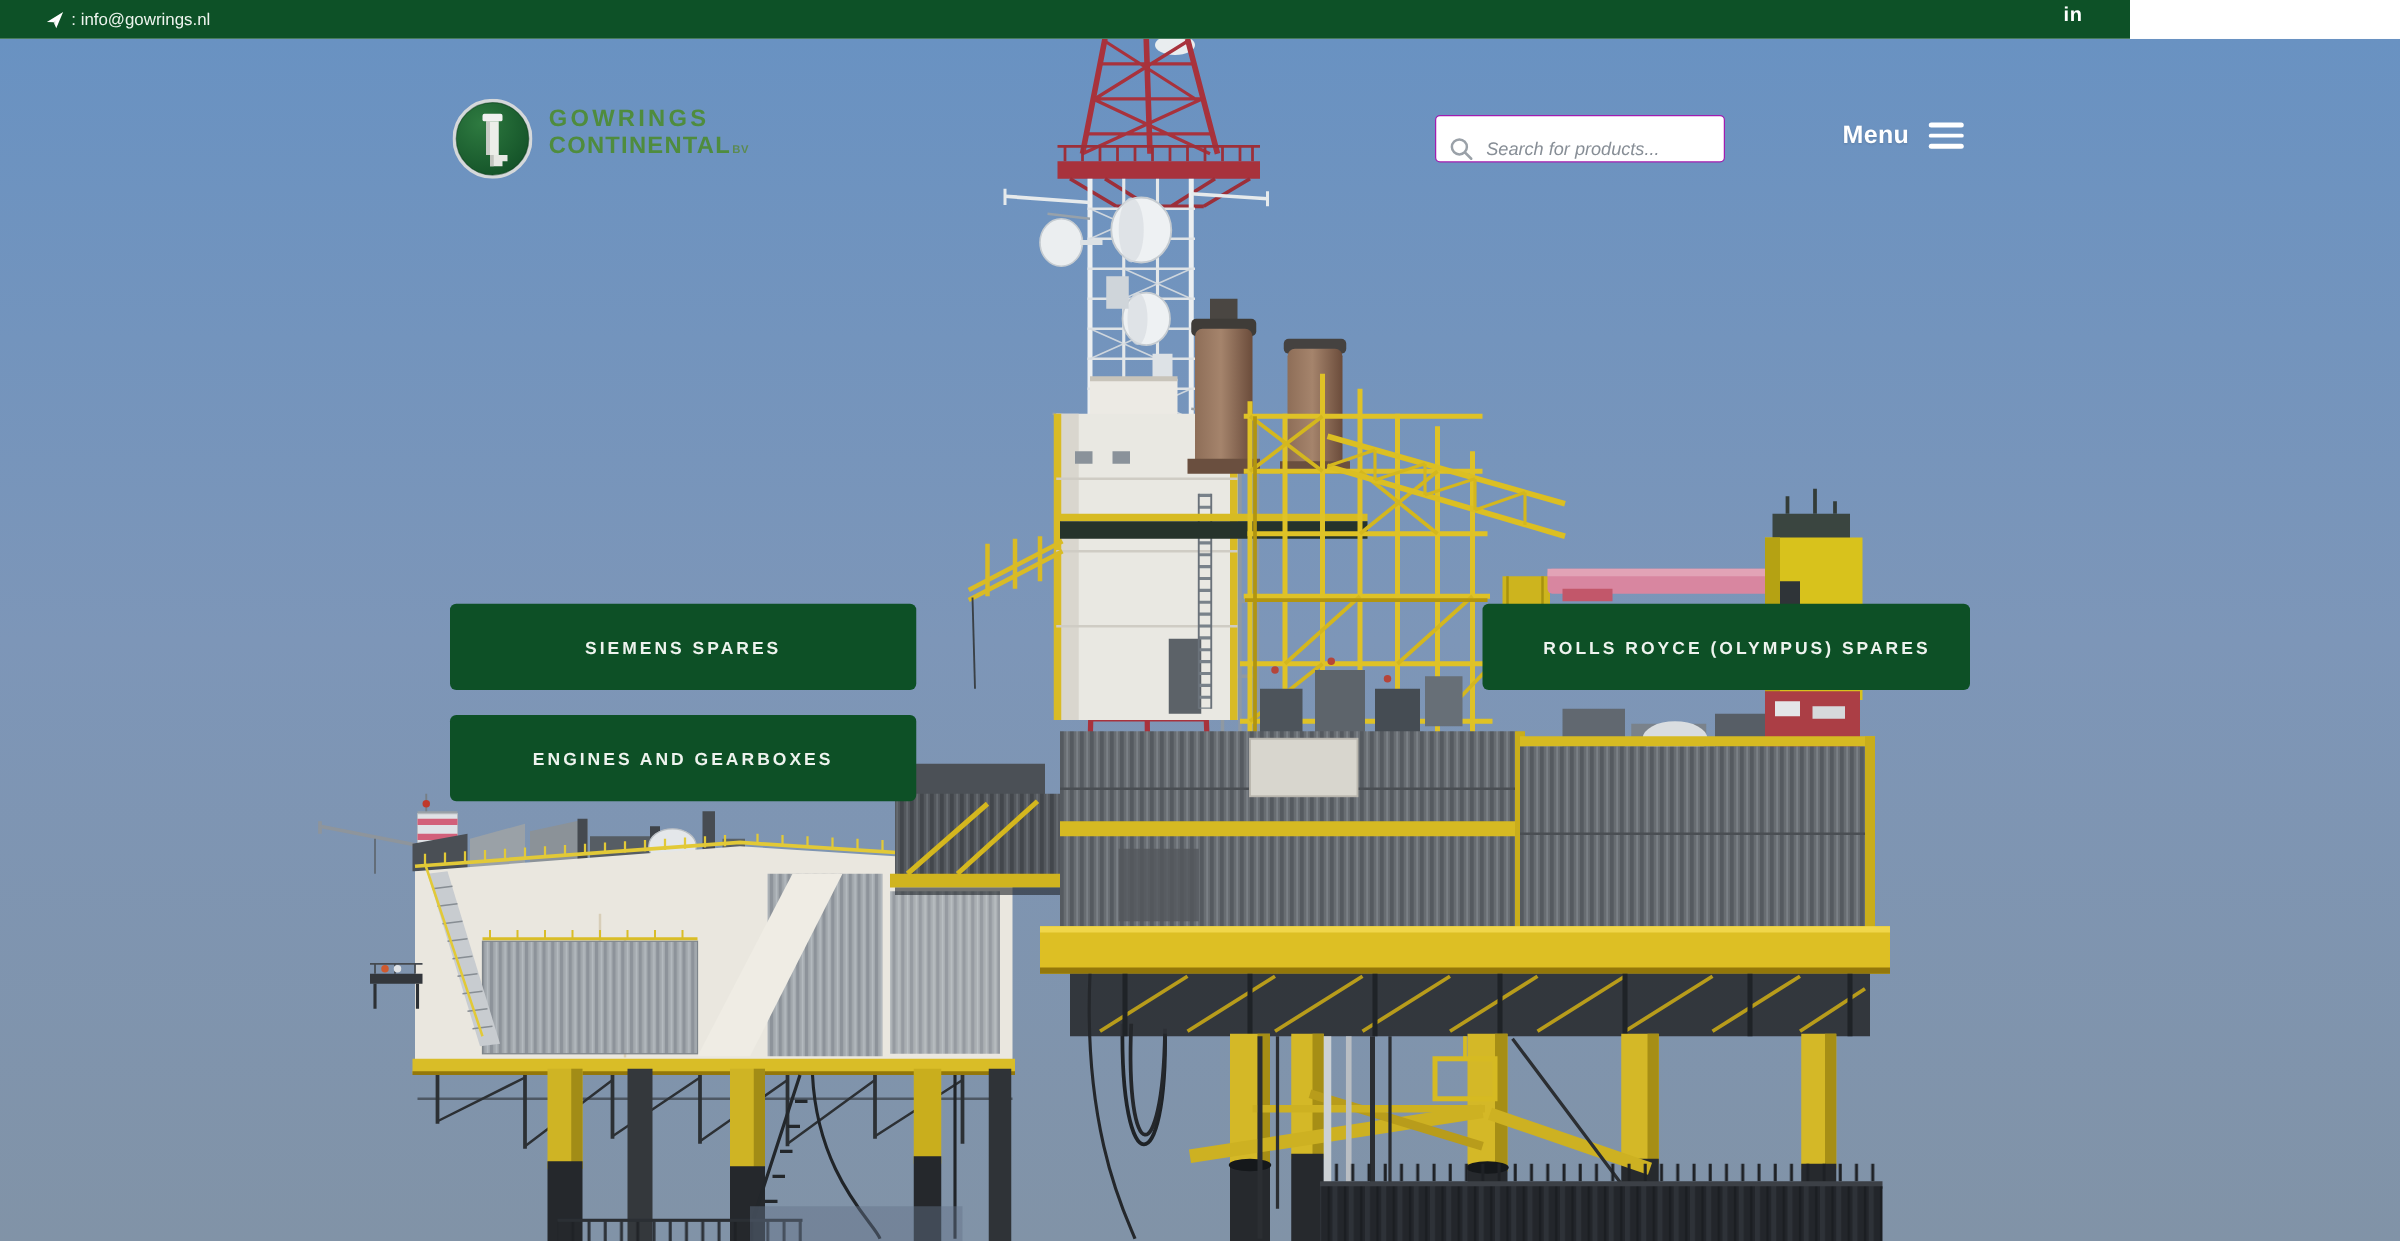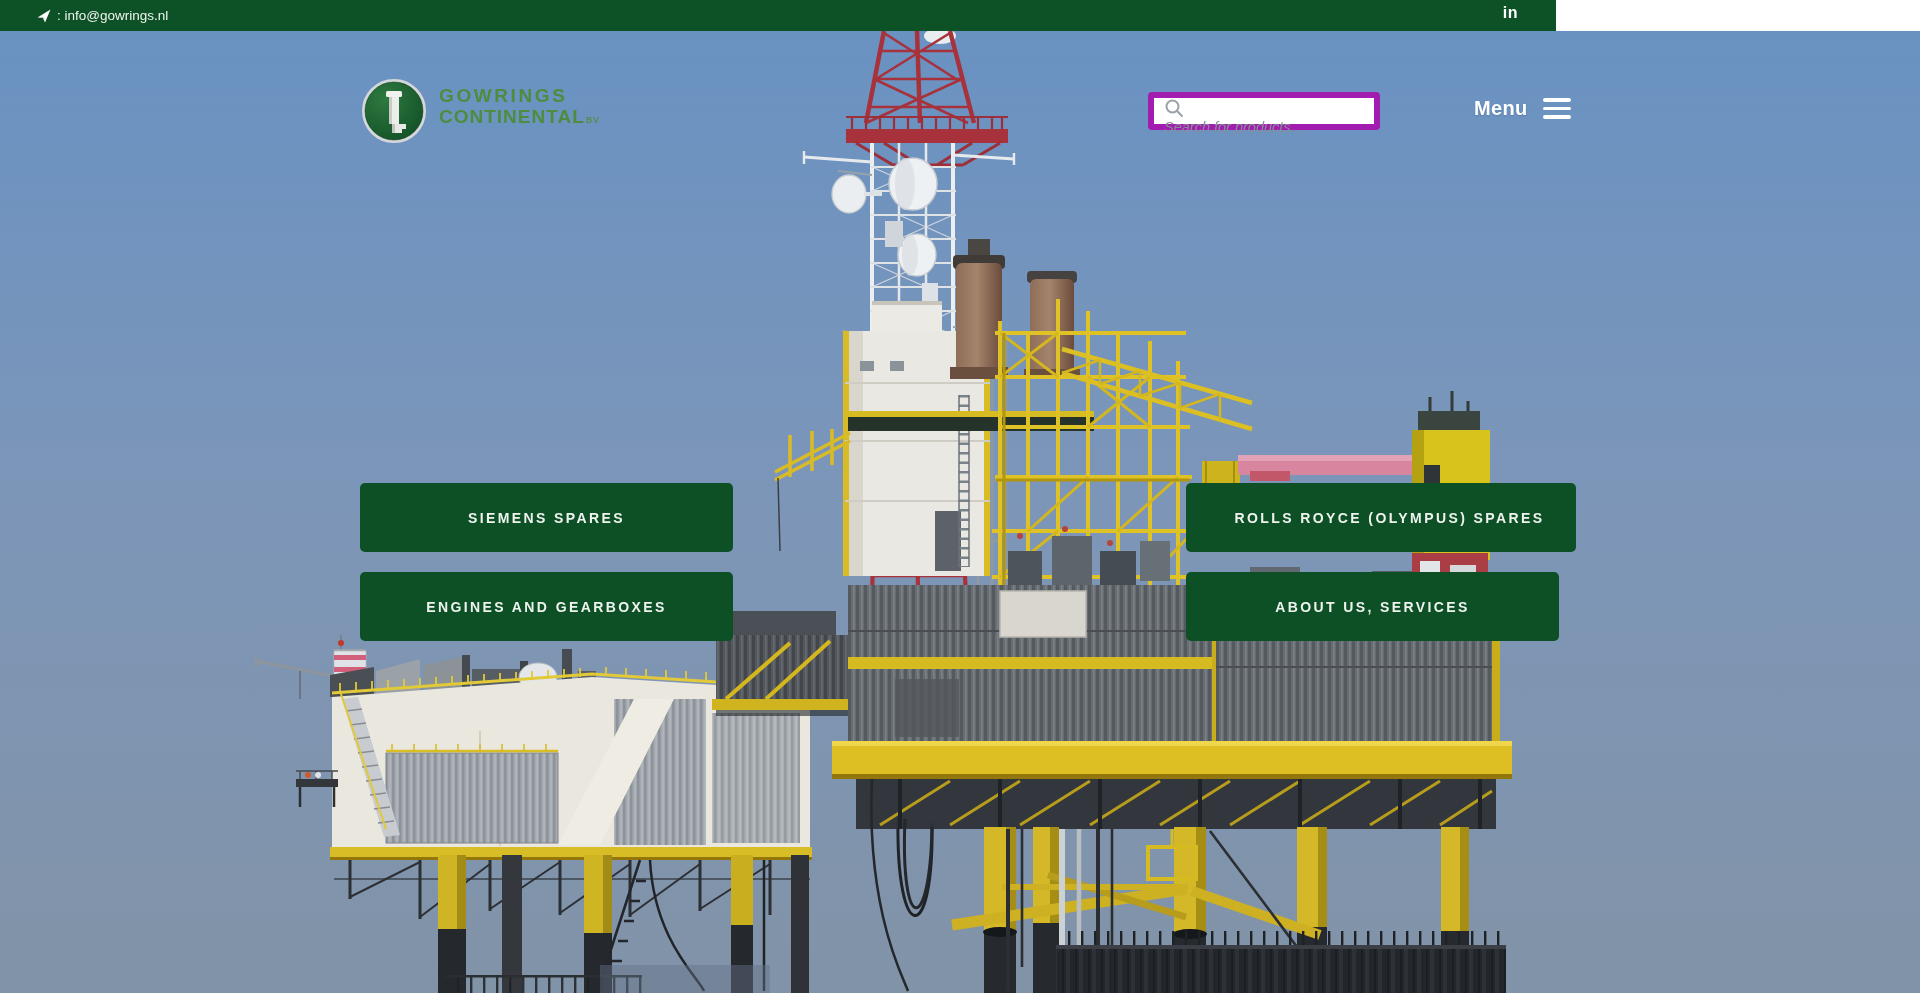--- a/index.html
+++ b/index.html
@@ -1,36 +1,36 @@
 <!DOCTYPE html>
 <html><head>
 <meta charset="utf-8">
 <style>
   html,body{margin:0;padding:0;background:#fff;}
   body{width:1920px;height:993px;overflow:hidden;font-family:"Liberation Sans",sans-serif;position:relative;}
   .page{position:absolute;inset:0;}
 
   
-  .topbar{position:absolute;left:0;top:0;width:1556px;height:31px;background:#0d5127;z-index:30;}
+  .topbar{position:absolute;left:0;top:0;width:1704px;height:31px;background:#0d5127;z-index:30;}
   .topbar-email{position:absolute;left:36px;top:0;height:31px;display:flex;align-items:center;gap:5px;color:#eef4ee;font-size:13.5px;cursor:pointer;}
   .topbar-email svg{display:block;}
   .linkedin{position:absolute;right:38px;top:4px;color:#ffffff;font-weight:700;font-size:16px;text-decoration:none;cursor:pointer;letter-spacing:.5px;}
 
   
   .hero{position:absolute;left:0;top:31px;width:1920px;height:962px;overflow:hidden;text-decoration:underline;}
   .hero > svg.scene{position:absolute;left:0;top:0;display:block;}
 
   
   .logo{position:absolute;left:362px;top:48px;display:flex;align-items:flex-start;cursor:pointer;z-index:20;}
   .logo-mark{display:block;}
   .logo-text{margin-left:13px;margin-top:6px;color:#4f8c3e;font-weight:700;line-height:21px;}
   .logo-l1{font-size:19px;letter-spacing:2.6px;}
   .logo-l2{font-size:19px;letter-spacing:1px;}
   .logo-bv{font-size:9px;letter-spacing:.5px;color:#5c8a52;margin-left:1px;}
-  .searchbox{position:absolute;left:1148px;top:61px;width:232px;height:38px;background:#ffffff;border:6px solid #a21caf;border-radius:4px;box-sizing:border-box;z-index:20;display:flex;align-items:flex-start;flex-direction:column;}
+  .searchbox{position:absolute;left:1148px;top:61px;width:232px;height:38px;background:#ffffff;border:1px solid #a21caf;border-radius:4px;box-sizing:border-box;z-index:20;display:flex;align-items:flex-end;}
   .searchbox svg{margin-left:10px;flex:0 0 auto;}
   .searchbox input{border:0;outline:0;background:transparent;flex:1;margin-left:8px;margin-right:8px;font-family:"Liberation Sans",sans-serif;font-size:14.5px;font-style:italic;color:#4a5057;}
   .searchbox input::placeholder{color:#878e96;font-style:italic;}
   .menu{position:absolute;left:1474px;top:66px;display:flex;align-items:center;gap:16px;cursor:pointer;z-index:20;}
   .menu-label{color:#ffffff;font-size:20px;font-weight:700;letter-spacing:.3px;text-shadow:0 1px 2px rgba(0,0,0,.15);}
   .burger{display:flex;flex-direction:column;gap:5px;width:28px;}
   .burger span{display:block;height:3.4px;background:#ffffff;border-radius:2px;}
 
   
   .hero-btn{position:absolute;width:373px;height:69px;background:#0d5026;border-radius:5px;display:flex;align-items:center;justify-content:center;color:#eef3ee;font-size:14px;font-weight:700;letter-spacing:2.4px;text-decoration:none;cursor:pointer;z-index:20;text-align:center;}
@@ -345,15 +345,14 @@
             <span></span>
             <span></span>
             <span></span>
           </div>
       </div>
     </div>
 
     <a class="hero-btn b1">SIEMENS SPARES</a>
     <a class="hero-btn b2">ROLLS ROYCE (OLYMPUS) SPARES</a>
     <a class="hero-btn b3">ENGINES AND GEARBOXES</a>
-    <a class="hero-btn b4">ABOUT US, SERVICES</a>
   </div>
 </div>
 
 </body></html>

